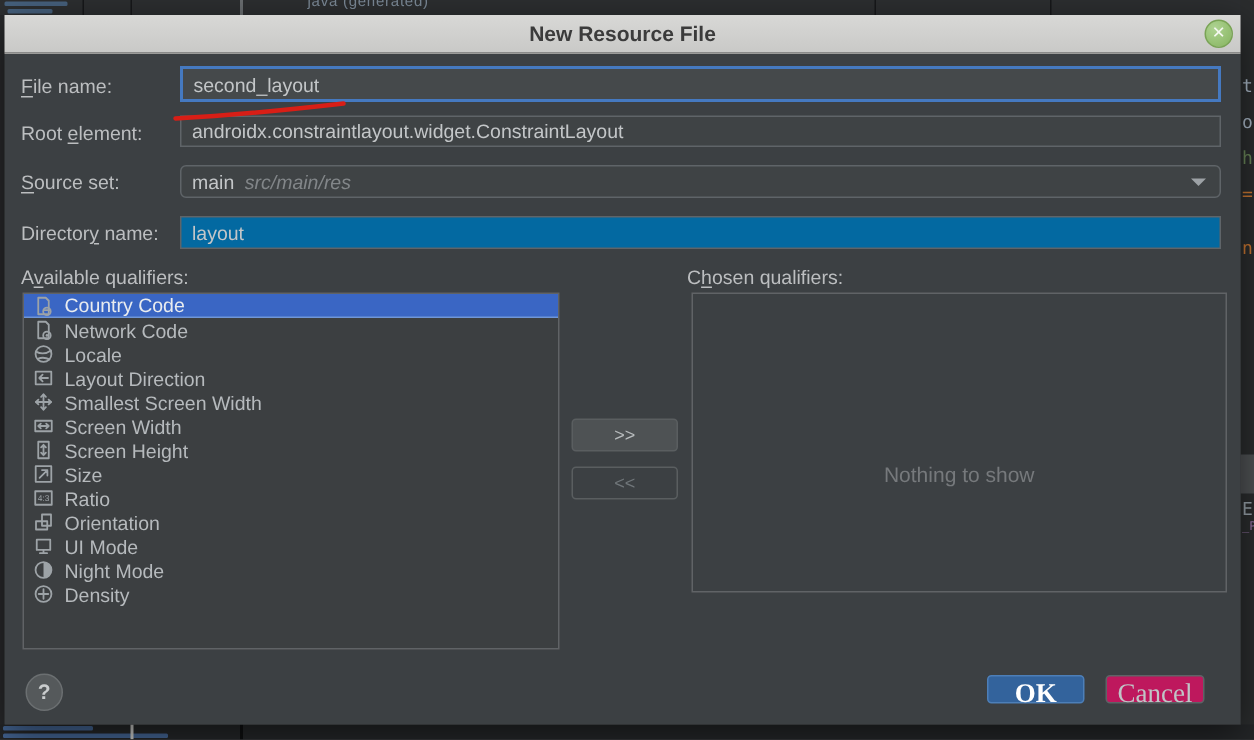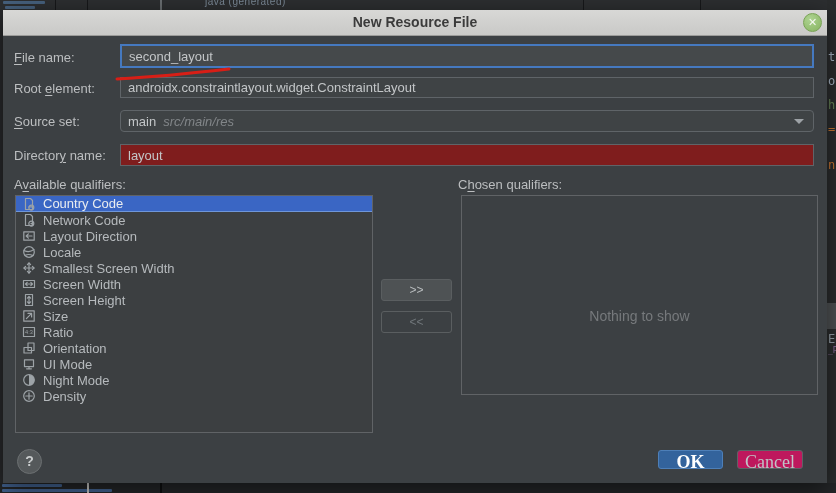--- a/index.html
+++ b/index.html
@@ -45,21 +45,21 @@
   .lbl{position:absolute;color:#bcbec0;font-size:13px;}
   .mn{text-decoration:underline;text-underline-offset:2px;}
 
   .field{
     position:absolute;left:117px;width:694px;box-sizing:border-box;
     color:#c3c6c8;font-size:13px;display:flex;align-items:center;padding:0 7px;
   }
   .field-filename{top:8px;height:24px;background:#45494b;border:2px solid #4579c0;}
   .field-root{top:41px;height:21px;background:#3f4345;border:1px solid #5f6468;}
   .field-source{top:74px;height:22px;background:#3f4345;border:1px solid #5f6468;border-radius:4px;}
-  .field-dir{top:108px;height:22px;background:#7f1d1d;border:1px solid #5f6468;}
+  .field-dir{top:108px;height:22px;background:#0369a1;border:1px solid #5f6468;}
   .src-path{color:#828689;font-style:italic;margin-left:7px;}
   .combo-arrow{
     position:absolute;right:9px;top:50%;margin-top:-2px;width:0;height:0;
     border-left:5px solid transparent;border-right:5px solid transparent;border-top:5px solid #9da2a6;
   }
 
   .annotation-svg{position:absolute;left:0;top:0;width:824px;height:447px;pointer-events:none;z-index:5;}
 
   .panel{position:absolute;box-sizing:border-box;border:1px solid #606366;background:#3c3f41;}
   .panel-available{left:12px;top:159px;width:358px;height:238px;overflow:hidden;}
@@ -169,35 +169,35 @@
               <path fill="none" stroke="#9da3a7" stroke-width="1.2" stroke-linecap="round" stroke-linejoin="round" d="M3.5,1.5 h5 l2,2 v9 h-7 z"></path>
               <circle fill="none" stroke="#9da3a7" stroke-width="1.2" stroke-linecap="round" stroke-linejoin="round" cx="9.3" cy="10.6" r="2.5"></circle>
               <circle fill="#9da3a7" cx="9.3" cy="10.6" r="0.9"></circle>
             </svg>
           </span>
           <span>Network Code</span>
         </div>
         <div class="qrow">
           <span class="qicon">
             <svg viewBox="0 0 14 14">
-              <rect fill="none" stroke="#9da3a7" stroke-width="1.2" stroke-linecap="round" stroke-linejoin="round" x="1.8" y="2.8" width="10.4" height="8.4"></rect>
-              <path fill="none" stroke="#9da3a7" stroke-width="1.2" stroke-linecap="round" stroke-linejoin="round" d="M10,7 H4.4 M6.4,4.8 L4.2,7 L6.4,9.2"></path>
-            </svg>
-          </span>
-          <span>Layout Direction</span>
-        </div>
-        <div class="qrow">
-          <span class="qicon">
-            <svg viewBox="0 0 14 14">
               <circle fill="none" stroke="#9da3a7" stroke-width="1.2" stroke-linecap="round" stroke-linejoin="round" cx="7" cy="7" r="5.3"></circle>
               <path fill="none" stroke="#9da3a7" stroke-width="1.2" stroke-linecap="round" stroke-linejoin="round" d="M2,5.4 Q7,8.2 12,4.6"></path>
               <path fill="none" stroke="#9da3a7" stroke-width="1.2" stroke-linecap="round" stroke-linejoin="round" d="M3.2,10.2 Q7,8.6 11,10.6"></path>
             </svg>
           </span>
           <span>Locale</span>
+        </div>
+        <div class="qrow">
+          <span class="qicon">
+            <svg viewBox="0 0 14 14">
+              <rect fill="none" stroke="#9da3a7" stroke-width="1.2" stroke-linecap="round" stroke-linejoin="round" x="1.8" y="2.8" width="10.4" height="8.4"></rect>
+              <path fill="none" stroke="#9da3a7" stroke-width="1.2" stroke-linecap="round" stroke-linejoin="round" d="M10,7 H4.4 M6.4,4.8 L4.2,7 L6.4,9.2"></path>
+            </svg>
+          </span>
+          <span>Layout Direction</span>
         </div>
         <div class="qrow">
           <span class="qicon">
             <svg viewBox="0 0 14 14">
               <path fill="none" stroke="#9da3a7" stroke-width="1.2" stroke-linecap="round" stroke-linejoin="round" d="M7,2 V12 M2,7 H12"></path>
               <path fill="none" stroke="#9da3a7" stroke-width="1.2" stroke-linecap="round" stroke-linejoin="round" d="M5.4,3.6 L7,2 L8.6,3.6 M5.4,10.4 L7,12 L8.6,10.4 M3.6,5.4 L2,7 L3.6,8.6 M10.4,5.4 L12,7 L10.4,8.6"></path>
             </svg>
           </span>
           <span>Smallest Screen Width</span>
         </div>

